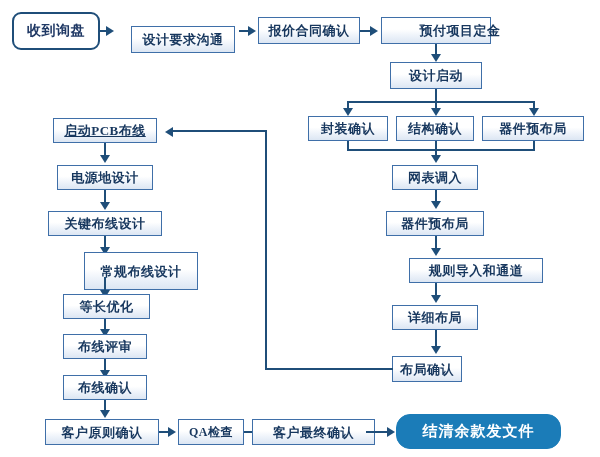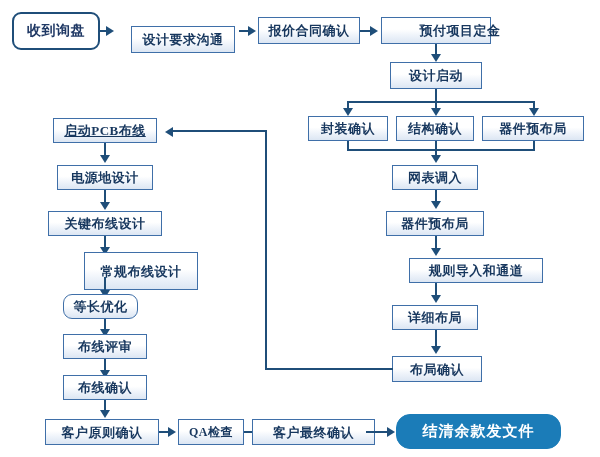--- a/index.html
+++ b/index.html
@@ -136,21 +136,21 @@
   <div class="arrow down" style="left:431px; top:248px;"></div>
 
   <div class="node" style="left:368px; top:258px; width:134px; height:25px;margin-left:41px;">规则导入和通道</div>
   <div class="vline" style="left:435px; top:283px; height:14px;"></div>
   <div class="arrow down" style="left:431px; top:295px;"></div>
 
   <div class="node" style="left:392px; top:305px; width:86px; height:25px;">详细布局</div>
   <div class="vline" style="left:435px; top:330px; height:18px;"></div>
   <div class="arrow down" style="left:431px; top:346px;"></div>
 
-  <div class="node" style="left:392px; top:356px; width:90px; height:26px;">布局确认</div>
+  <div class="node" style="left:392px; top:356px; width:70px; height:26px;">布局确认</div>
 
   <div class="hline" style="left:265px; top:368px; width:128px;"></div>
   <div class="vline" style="left:265px; top:130px; height:240px;"></div>
   <div class="hline" style="left:173px; top:130px; width:94px;"></div>
   <div class="arrow left" style="left:165px; top:127px;"></div>
 
   <div class="node" style="left:53px; top:118px; width:104px; height:25px;text-decoration:underline;">启动PCB布线</div>
   <div class="vline" style="left:104px; top:143px; height:14px;"></div>
   <div class="arrow down" style="left:100px; top:155px;"></div>
 
@@ -159,21 +159,21 @@
   <div class="arrow down" style="left:100px; top:202px;"></div>
 
   <div class="node" style="left:48px; top:211px; width:114px; height:25px;">关键布线设计</div>
   <div class="vline" style="left:104px; top:236px; height:13px;"></div>
   <div class="arrow down" style="left:100px; top:247px;"></div>
 
   <div class="node" style="left:48px; top:252px; width:114px; height:38px;margin-left:36px;">常规布线设计</div>
   <div class="vline" style="left:104px; top:277px; height:15px;"></div>
   <div class="arrow down" style="left:100px; top:290px;"></div>
 
-  <div class="node" style="left:63px; top:294px; width:75px; height:25px;border-radius:9px;">等长优化</div>
+  <div class="node" style="left:63px; top:294px; width:87px; height:25px;">等长优化</div>
   <div class="vline" style="left:104px; top:319px; height:12px;"></div>
   <div class="arrow down" style="left:100px; top:329px;"></div>
 
   <div class="node" style="left:63px; top:334px; width:84px; height:25px;">布线评审</div>
   <div class="vline" style="left:104px; top:359px; height:13px;"></div>
   <div class="arrow down" style="left:100px; top:370px;"></div>
 
   <div class="node" style="left:63px; top:375px; width:84px; height:25px;">布线确认</div>
   <div class="vline" style="left:104px; top:400px; height:12px;"></div>
   <div class="arrow down" style="left:100px; top:410px;"></div>

